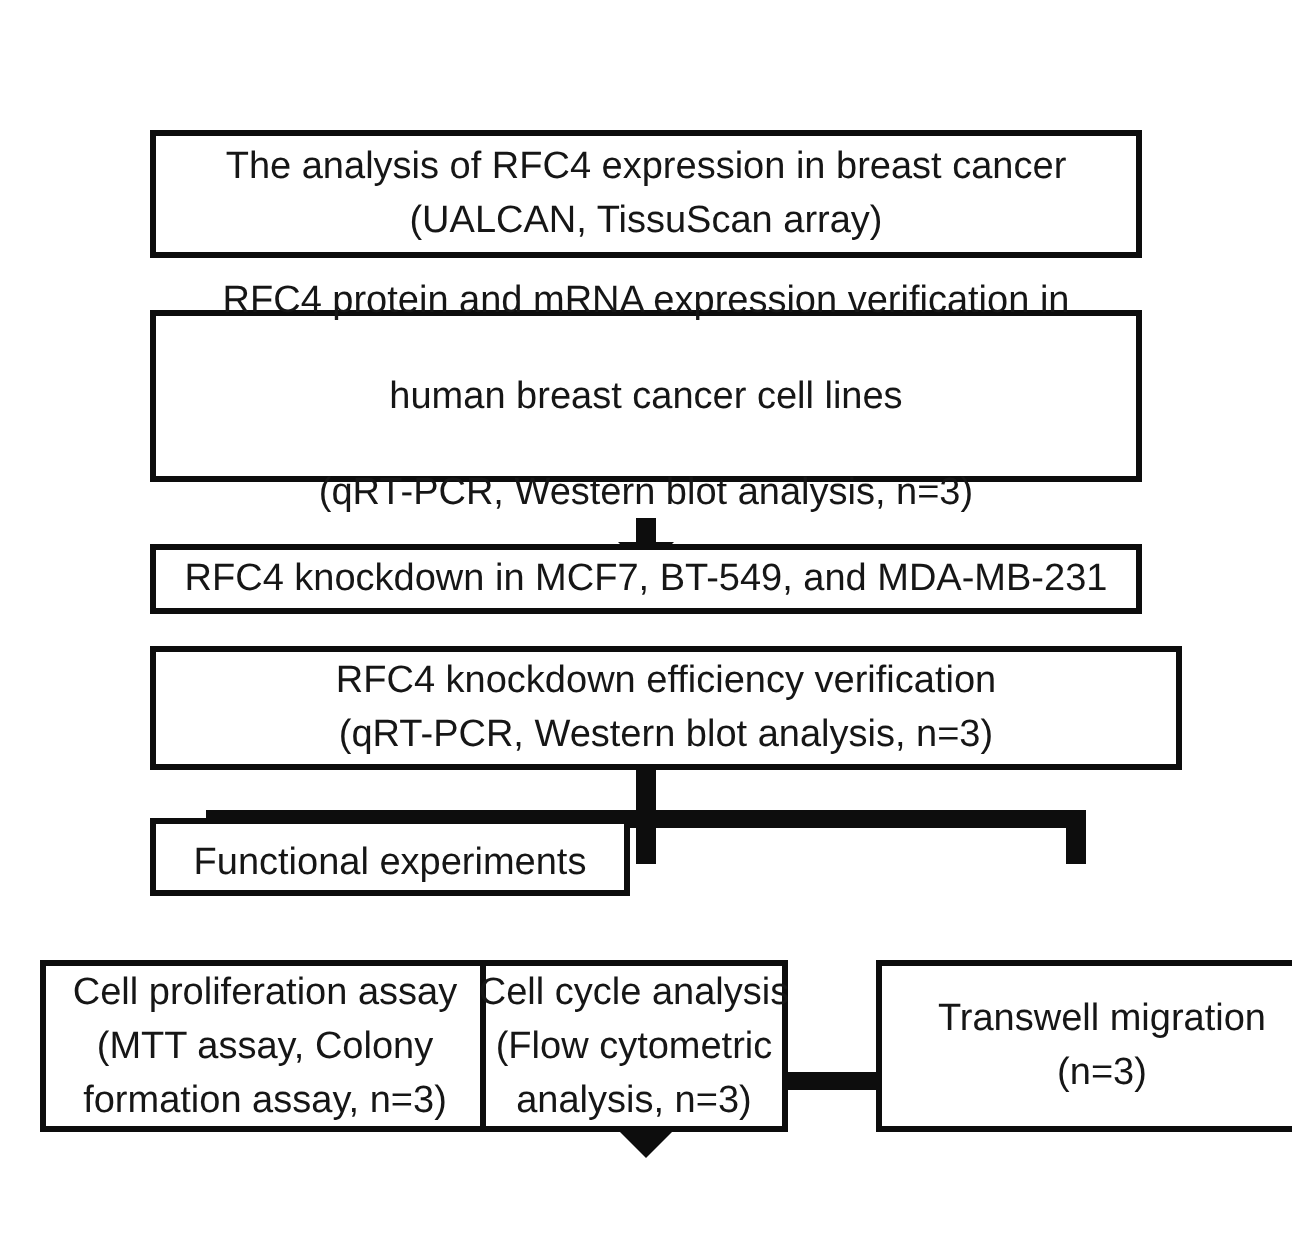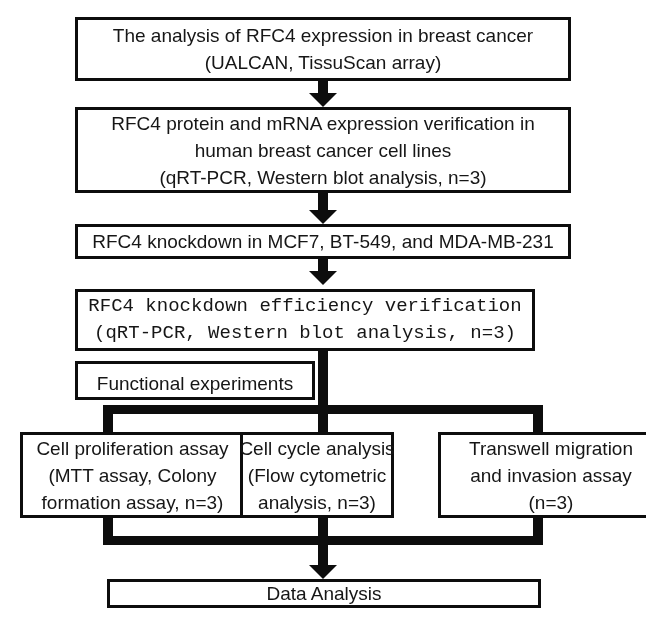--- a/index.html
+++ b/index.html
@@ -17,20 +17,21 @@
     border:3px solid #0d0d0d;
     background:#ffffff;
     display:flex;
     flex-direction:column;
     justify-content:center;
     align-items:center;
     text-align:center;
     font-size:19px;
     line-height:27px;
     z-index:2;
+    margin-top:48px;
   }
   .line{white-space:nowrap;}
   .conn{
     position:absolute;
     background:#0d0d0d;
     z-index:1;
   }
   .arrow{
     position:absolute;
     display:flex;
@@ -55,41 +56,41 @@
   <div class="box" style="left:75px;top:17px;width:496px;height:64px;">
     <div class="line">The analysis of RFC4 expression in breast cancer</div>
     <div class="line">(UALCAN, TissuScan array)</div>
   </div>
 
   <div class="arrow" style="left:309px;top:81px;width:28px;height:26px;">
     <div class="stem"></div>
     <div class="head"></div>
   </div>
 
-  <div class="box" style="left:75px;top:107px;width:496px;height:86px;">
+  <div class="box" style="left:75px;top:107px;width:496px;height:86px;gap:21px;">
     <div class="line">RFC4 protein and mRNA expression verification in</div>
     <div class="line">human breast cancer cell lines</div>
     <div class="line">(qRT-PCR, Western blot analysis, n=3)</div>
   </div>
 
   <div class="arrow" style="left:309px;top:193px;width:28px;height:31px;">
     <div class="stem"></div>
     <div class="head"></div>
   </div>
 
   <div class="box" style="left:75px;top:224px;width:496px;height:35px;">
     <div class="line">RFC4 knockdown in MCF7, BT-549, and MDA-MB-231</div>
   </div>
 
   <div class="arrow" style="left:309px;top:259px;width:28px;height:26px;">
     <div class="stem"></div>
     <div class="head"></div>
   </div>
 
-  <div class="box" style="left:75px;top:289px;width:460px;height:62px;font-family:Liberation Mono, monospace;">
+  <div class="box" style="left:75px;top:275px;width:516px;height:62px;">
     <div class="line">RFC4 knockdown efficiency verification</div>
     <div class="line">(qRT-PCR, Western blot analysis, n=3)</div>
   </div>
 
   <div class="conn" style="left:318px;top:347px;width:10px;height:85px;"></div>
 
   <div class="box" style="left:75px;top:361px;width:240px;height:39px;justify-content:flex-end;">
     <div class="line">Functional experiments</div>
   </div>
 
@@ -104,21 +105,20 @@
   </div>
 
   <div class="box" style="left:240px;top:432px;width:154px;height:86px;">
     <div class="line">Cell cycle analysis</div>
     <div class="line">(Flow cytometric</div>
     <div class="line">analysis, n=3)</div>
   </div>
 
   <div class="box" style="left:438px;top:432px;width:226px;height:86px;">
     <div class="line">Transwell migration</div>
-    <div class="line">and invasion assay</div>
     <div class="line">(n=3)</div>
   </div>
 
   <div class="conn" style="left:103px;top:518px;width:10px;height:27px;"></div>
   <div class="conn" style="left:533px;top:518px;width:10px;height:27px;"></div>
   <div class="conn" style="left:103px;top:536px;width:440px;height:9px;"></div>
 
   <div class="arrow" style="left:309px;top:518px;width:28px;height:61px;">
     <div class="stem"></div>
     <div class="head"></div>

